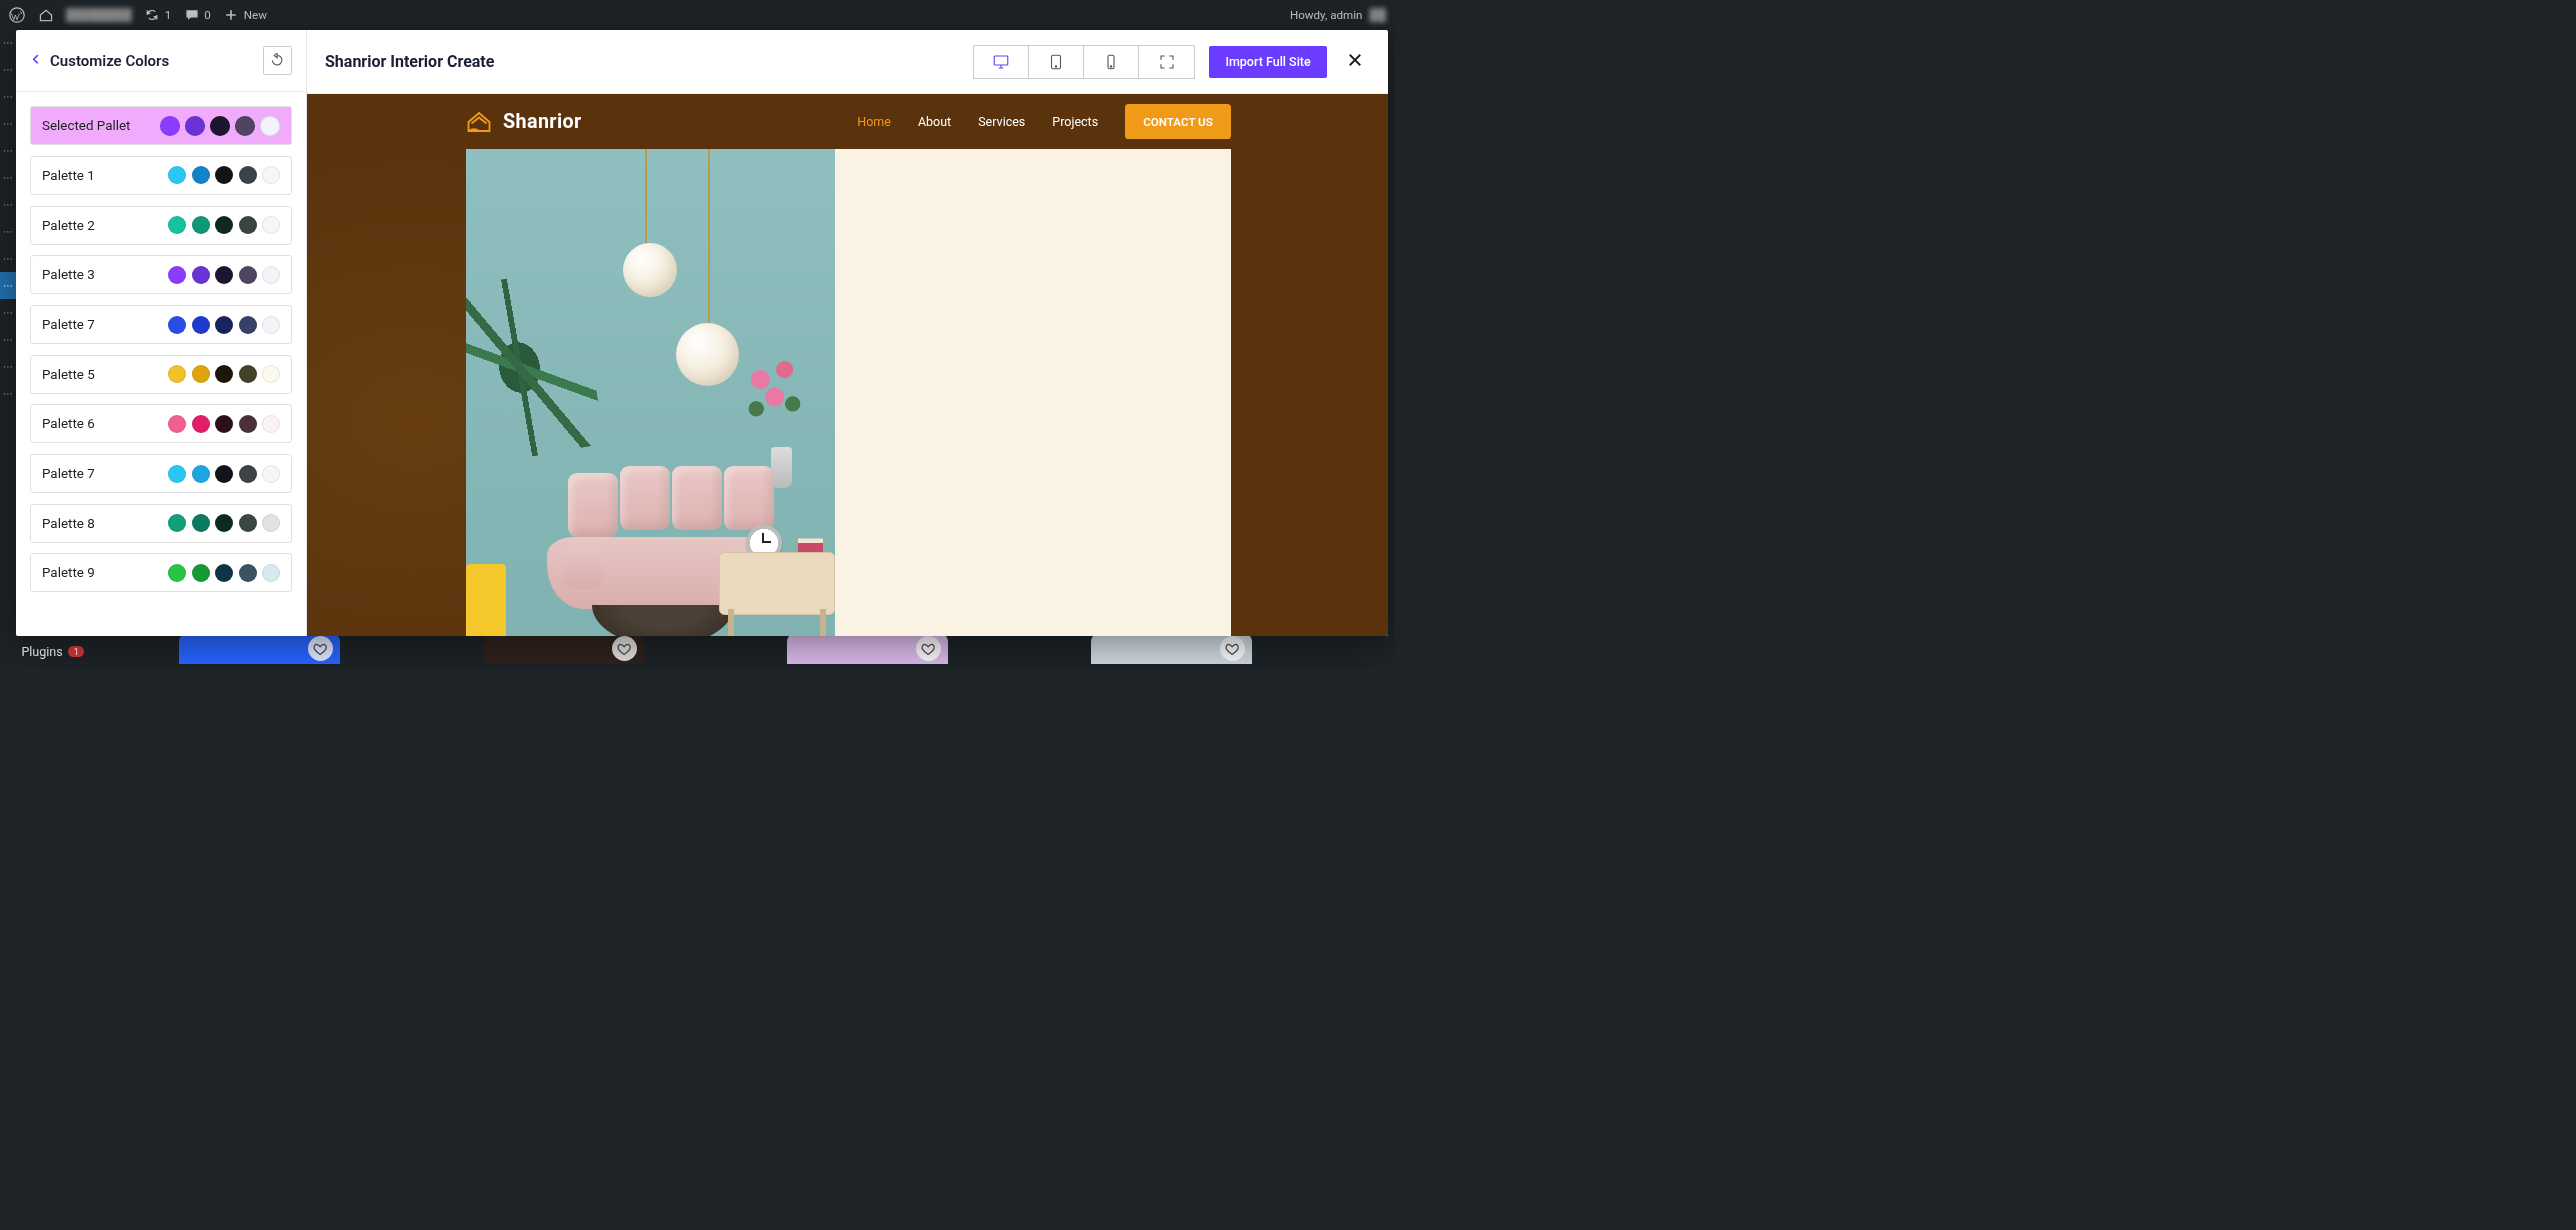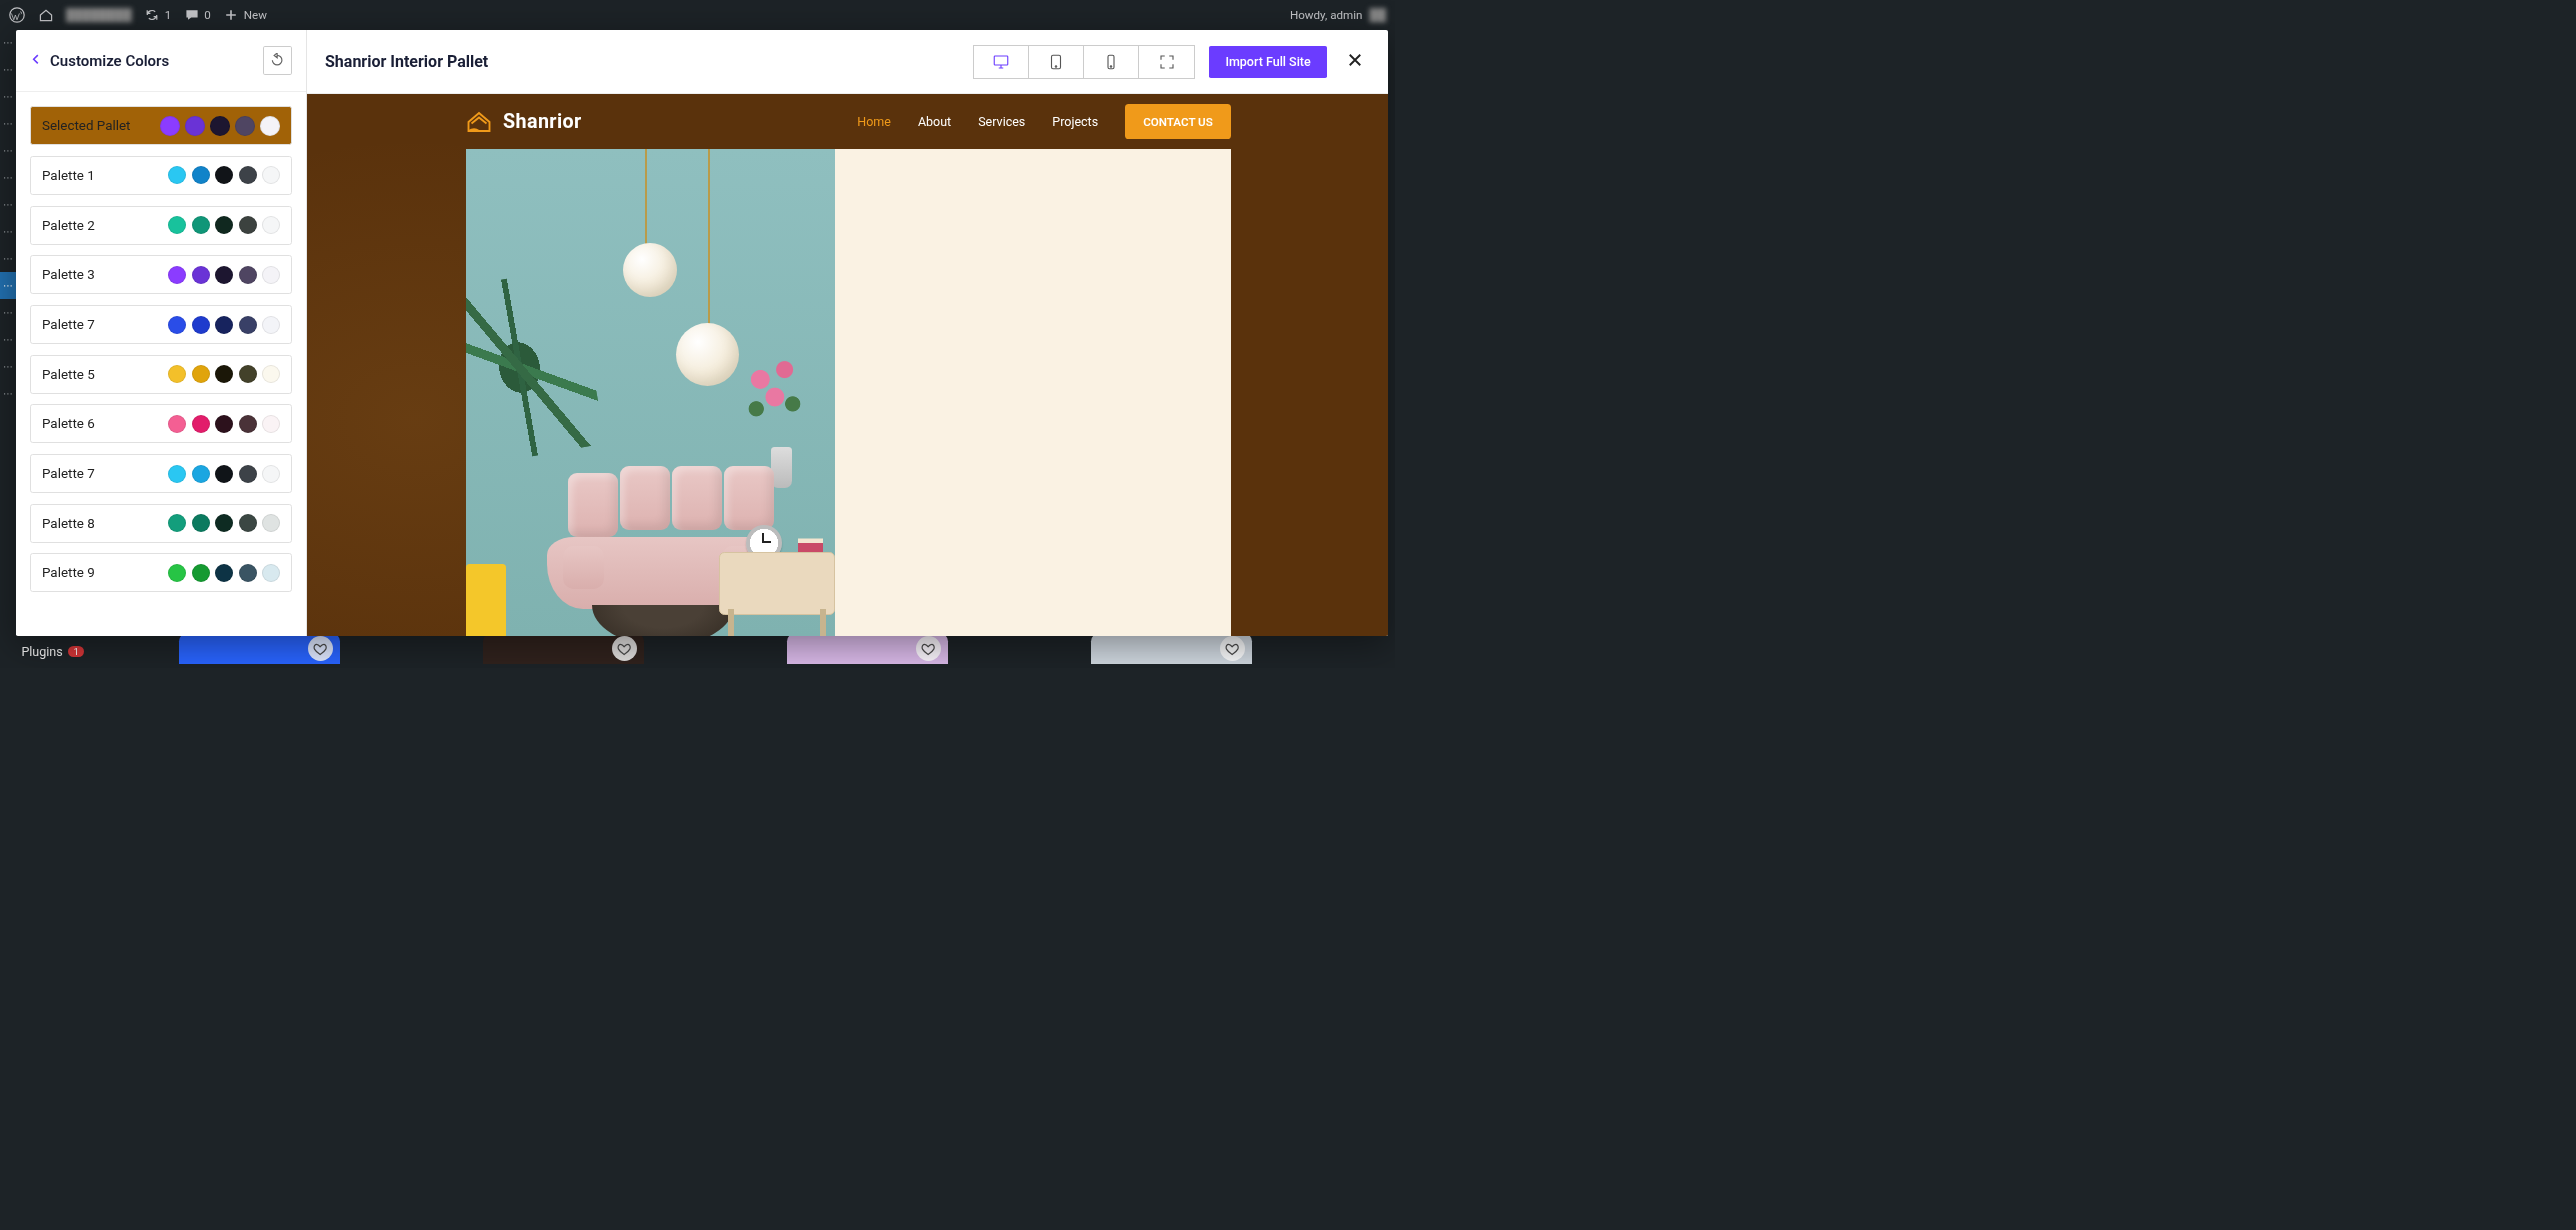--- a/index.html
+++ b/index.html
@@ -24,21 +24,21 @@
 .modal { position:absolute; left:16px; right:7.2px; top:30px; bottom:32px; background:#fff; display:flex; border-radius:1.8px; box-shadow:0 7.2px 36px rgba(0,0,0,.4); overflow:hidden; }
 .panel { width:291px; border-right:0.9px solid #e5e5e5; display:flex; flex-direction:column; }
 .panel-header { display:flex; align-items:center; gap:7.2px; padding:16px 14.3px; border-bottom:0.9px solid #eee; }
 .panel-header .back { color:#6b3cff; cursor:pointer; }
 .panel-header h2 { font-size:15px; font-weight:600; color:#1a1f36; flex:1; }
 .reset-btn { width:29px; height:29px; border:0.9px solid #ccc; display:flex; align-items:center; justify-content:center; background:#fff; cursor:pointer; border-radius:1.8px; }
 .reset-btn svg { width:14.3px; height:14.3px; stroke:#666; fill:none; stroke-width:2;}
 
 .palettes { padding:14.3px; overflow:auto; flex:1; }
 .prow { border:0.9px solid #e0e0e0; border-radius:2.7px; display:flex; align-items:center; height:39px; margin-bottom:10.7px; padding:0 10.7px; cursor:pointer; }
-.prow.selected { background:#a16207; }
+.prow.selected { background:#f0abfc; }
 .prow .label { font-size:13.4px; color:#222; flex:1; }
 .swatches { display:flex; gap:5.4px; }
 .sw { width:18px; height:18px; border-radius:50%; border:0.9px solid rgba(0,0,0,.08); }
 .prow .sel-sw .sw { width:19.7px; height:19.7px; }
 
 
 .main { flex:1; display:flex; flex-direction:column; }
 .main-header { height:64px; border-bottom:0.9px solid #eee; display:flex; align-items:center; padding:0 18px; gap:14.3px; }
 .main-header h3 { font-size:16px; font-weight:700; color:#1a1f36; }
 .spacer { flex:1; }
@@ -334,21 +334,21 @@
               <span class="sw" style="background: rgb(58, 84, 99);"></span>
               <span class="sw" style="background: rgb(216, 233, 239);"></span>
             </span>
           </div>
         </div>
     </div>
   </aside>
 
   <section class="main">
     <div class="main-header">
-      <h3>Shanrior Interior Pallet</h3>
+      <h3>Shanrior Interior Create</h3>
       <div class="spacer"></div>
       <div class="view-switch">
         <button class="active">
             <svg viewBox="0 0 24 24">
               <rect x="3" y="4" width="18" height="12" rx="1"></rect>
               <path d="M9 20h6M12 16v4"></path>
             </svg>
           </button>
         <button>
             <svg viewBox="0 0 24 24">

